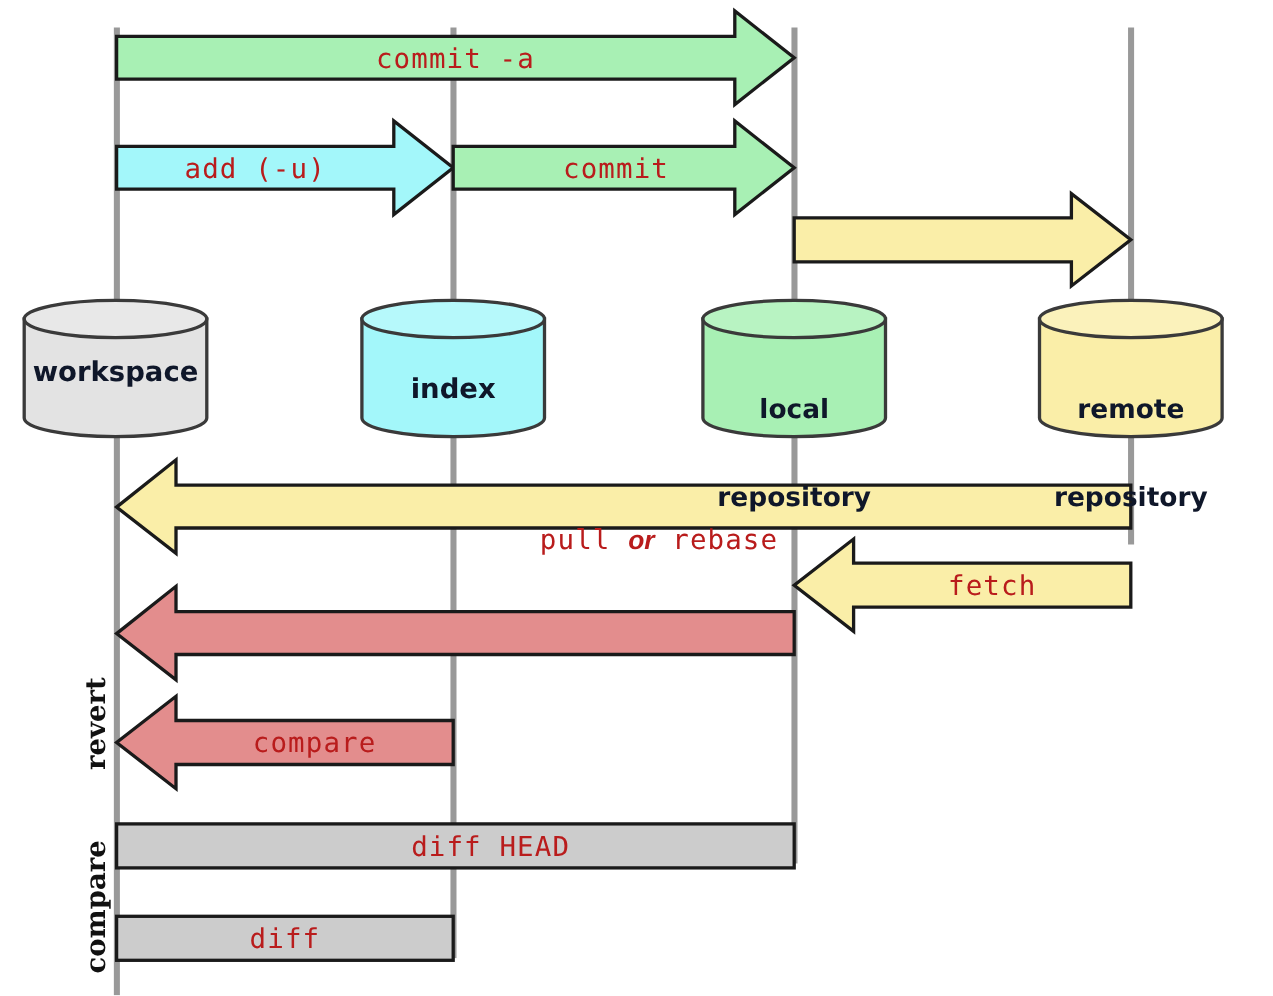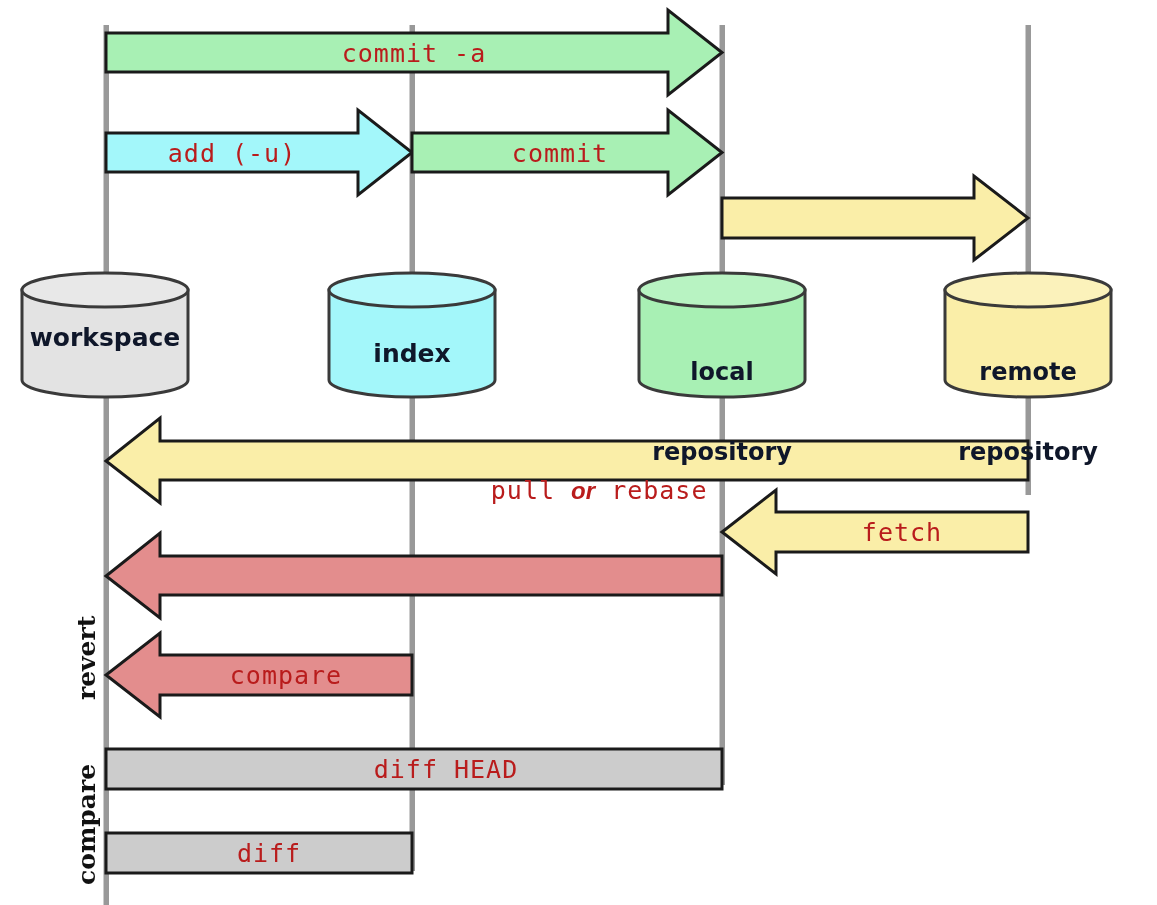--- a/index.html
+++ b/index.html
@@ -103,19 +103,19 @@
     <span>pull</span><span> </span><span class="or">or</span><span> </span><span>rebase</span>
   </div>
 
   <div class="lbl cmd" style="left:776px;top:518px;width:252px;">fetch</div>
 
 
   <div class="lbl cmd" style="left:160px;top:661px;width:252px;">compare</div>
 
   <div class="lbl cmd" style="left:90px;top:755px;width:712px;">diff HEAD</div>
 
-  <div class="lbl cmd" style="left:106px;top:839px;width:306px;padding-left:10px;">diff</div>
+  <div class="lbl cmd" style="left:106px;top:839px;width:306px;">diff</div>
 
   <div class="lbl grp" style="left:72px;top:700px;">revert</div>
 
   <div class="lbl grp" style="left:72px;top:885px;">compare</div>
 
 </div>
 
 </body></html>

